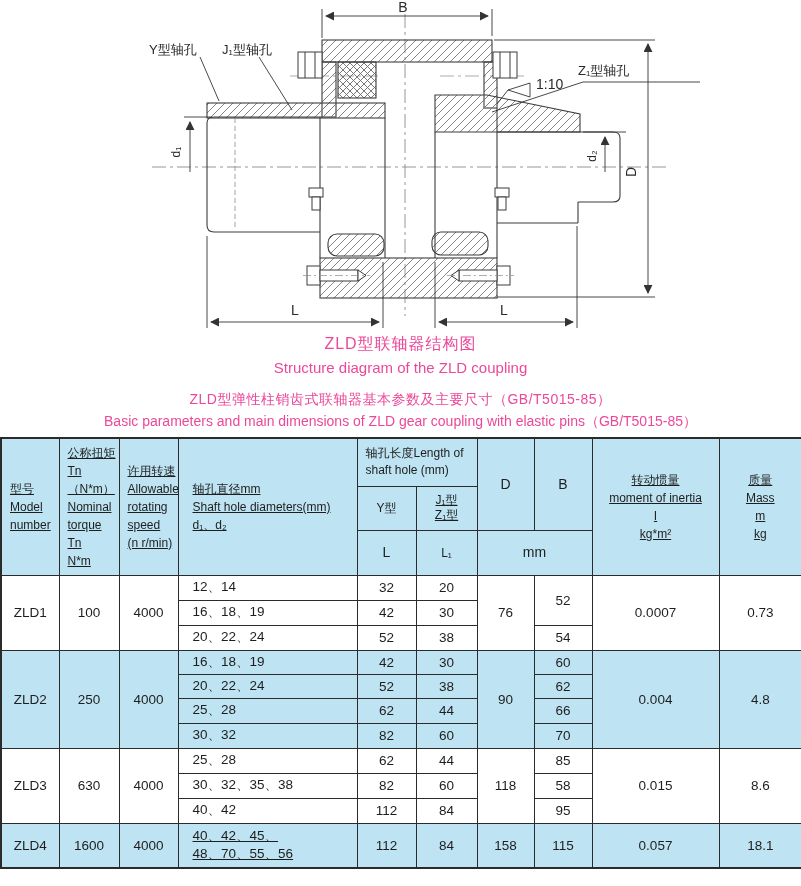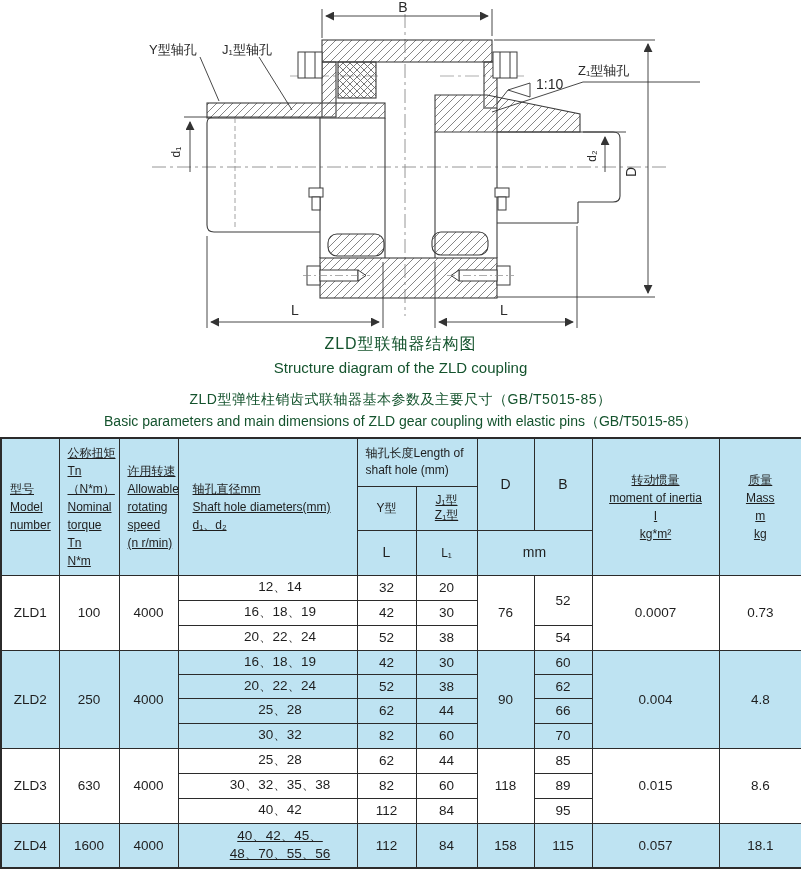--- a/index.html
+++ b/index.html
@@ -4,41 +4,41 @@
 <style>
   html,body{margin:0;padding:0;}
   body{
     width:801px;height:886px;position:relative;background:#fff;
     font-family:"Liberation Sans","DejaVu Sans",sans-serif;color:#222;
     overflow:hidden;
   }
   .pre{white-space:pre-line;text-decoration:underline;}
   
   #diagram-svg{position:absolute;left:0;top:0;}
-  .caption{position:absolute;left:0;width:801px;text-align:center;color:#14532d;}
+  .caption{position:absolute;left:0;width:801px;text-align:center;color:#ec4899;}
   #caption-zh{top:334px;font-size:16px;letter-spacing:1px;}
   #caption-en{top:359px;font-size:15px;}
   #title-zh{top:391px;font-size:14px;letter-spacing:.5px;}
   #title-en{top:413px;font-size:14px;}
   
   table{
     position:absolute;left:0;top:437px;width:801px;
     border-collapse:collapse;table-layout:fixed;
     border:2px solid var(--border);
   }
   th,td{
     border:1px solid var(--border);
     font-weight:normal;color:#1e1e1e;
     text-align:center;vertical-align:middle;
     padding:0;overflow:hidden;font-size:13.5px;
   }
   tr.band th,tr.band td,td.band,th.band{background:var(--band);}
   thead th{font-size:12px;line-height:1.5;}
   th.tl{text-align:left;padding-left:8px;}
-  td.holes{text-align:center;padding-left:25px;line-height:1.35;}
+  td.holes{text-align:left;padding-left:14px;line-height:1.35;}
   .hr1{height:48px}.hr2{height:44px}.hr3{height:45px}
   .dr{height:25px}.dr4{height:24px}.drz{height:45px}
   .sub{font-size:12px;}
 </style>
 </head>
 <body>
 
 <svg id="diagram-svg" width="801" height="332" viewBox="0 0 801 332">
   <defs>
     <pattern id="hatch" patternUnits="userSpaceOnUse" width="8" height="8">
@@ -255,21 +255,21 @@
       <td>44</td>
       <td rowspan="3">118</td>
       <td>85</td>
       <td rowspan="3">0.015</td>
       <td rowspan="3">8.6</td>
     </tr>
     <tr class="dr">
       <td class="holes">30、32、35、38</td>
       <td>82</td>
       <td>60</td>
-      <td>89</td>
+      <td>58</td>
     </tr>
     <tr class="dr">
       <td class="holes">40、42</td>
       <td>112</td>
       <td>84</td>
       <td>95</td>
     </tr>
 
     <tr class="band drz">
       <td>ZLD4</td>

